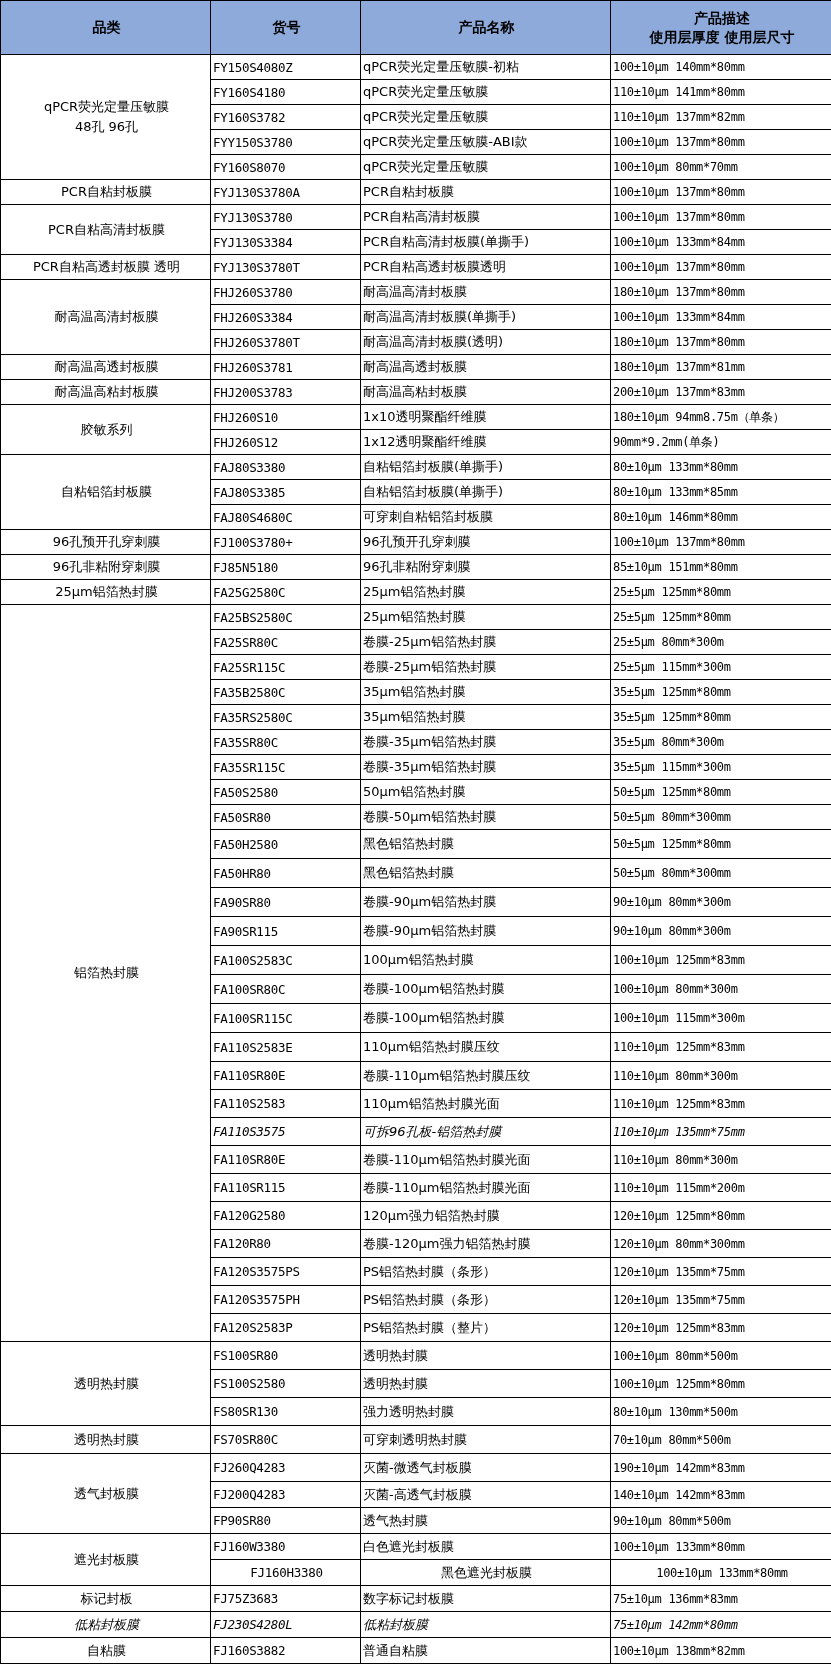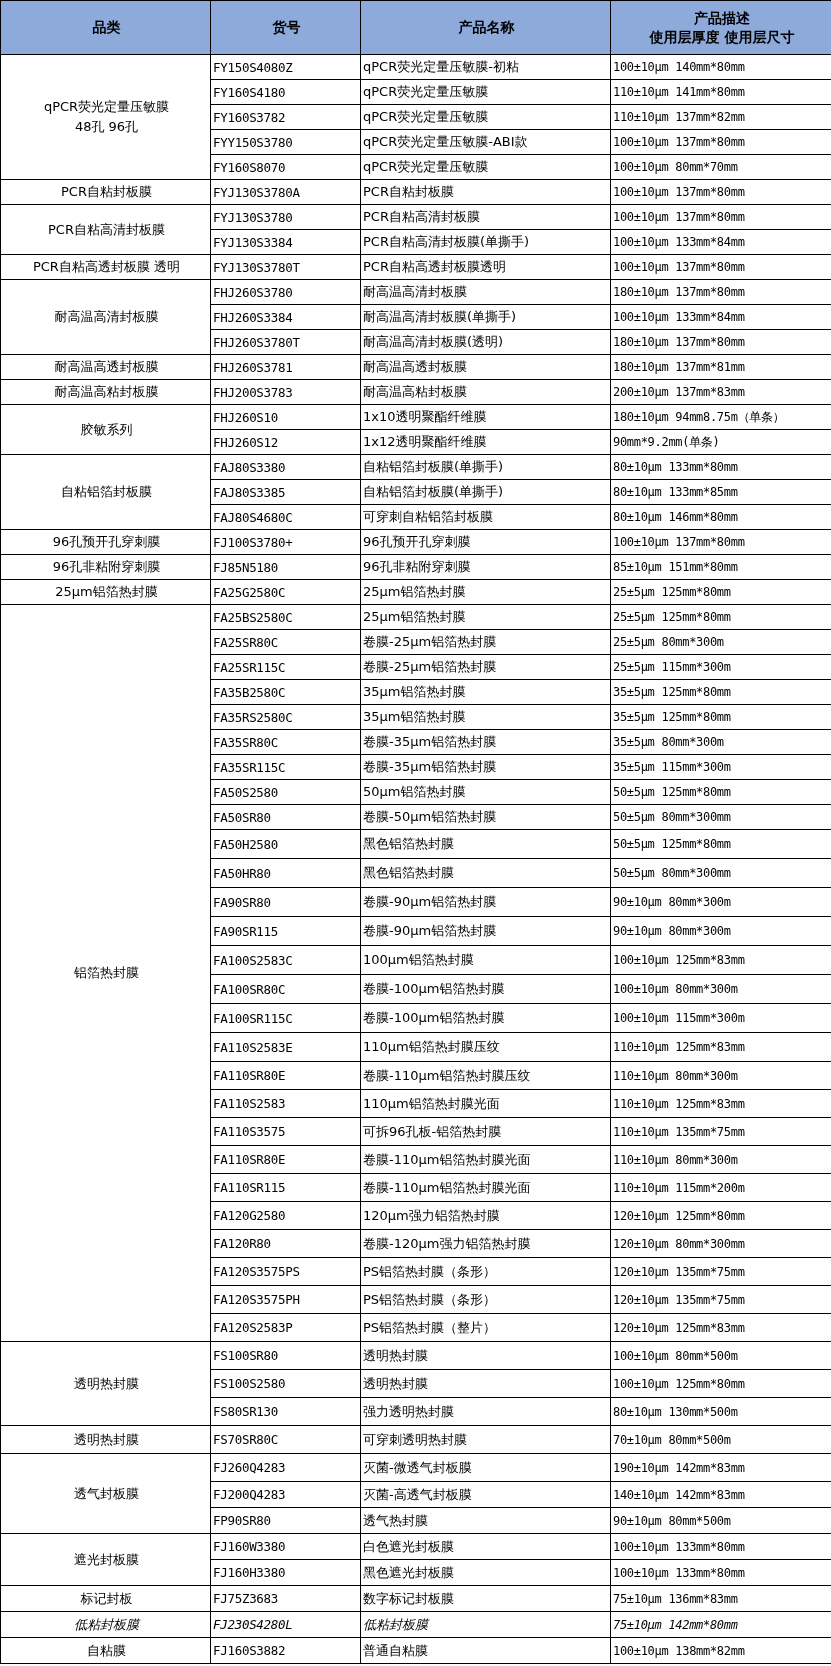--- a/index.html
+++ b/index.html
@@ -273,21 +273,21 @@
       <tr style="height: 28px;">
         <td class="code">FA110SR80E</td>
         <td class="name">卷膜-110μm铝箔热封膜压纹</td>
         <td class="desc">110±10μm 80mm*300m</td>
       </tr>
       <tr style="height: 28px;">
         <td class="code">FA110S2583</td>
         <td class="name">110μm铝箔热封膜光面</td>
         <td class="desc">110±10μm 125mm*83mm</td>
       </tr>
-      <tr style="height: 28px;">
+      <tr style="height: 28px; font-style: italic;">
         <td class="code">FA110S3575</td>
         <td class="name">可拆96孔板-铝箔热封膜</td>
         <td class="desc">110±10μm 135mm*75mm</td>
       </tr>
       <tr style="height: 28px;">
         <td class="code">FA110SR80E</td>
         <td class="name">卷膜-110μm铝箔热封膜光面</td>
         <td class="desc">110±10μm 80mm*300m</td>
       </tr>
       <tr style="height: 28px;">
@@ -365,21 +365,21 @@
         <td class="desc">90±10μm 80mm*500m</td>
       </tr>
       <tr style="height: 26px;">
         <td class="cat" rowspan="2">
           <span style="display: block;">遮光封板膜</span>
         </td>
         <td class="code">FJ160W3380</td>
         <td class="name">白色遮光封板膜</td>
         <td class="desc">100±10μm 133mm*80mm</td>
       </tr>
-      <tr style="height: 26px;">
+      <tr style="height: 26px; text-align: center;">
         <td class="code">FJ160H3380</td>
         <td class="name">黑色遮光封板膜</td>
         <td class="desc">100±10μm 133mm*80mm</td>
       </tr>
       <tr style="height: 26px;">
         <td class="cat" rowspan="1">
           <span style="display: block;">标记封板</span>
         </td>
         <td class="code">FJ75Z3683</td>
         <td class="name">数字标记封板膜</td>

